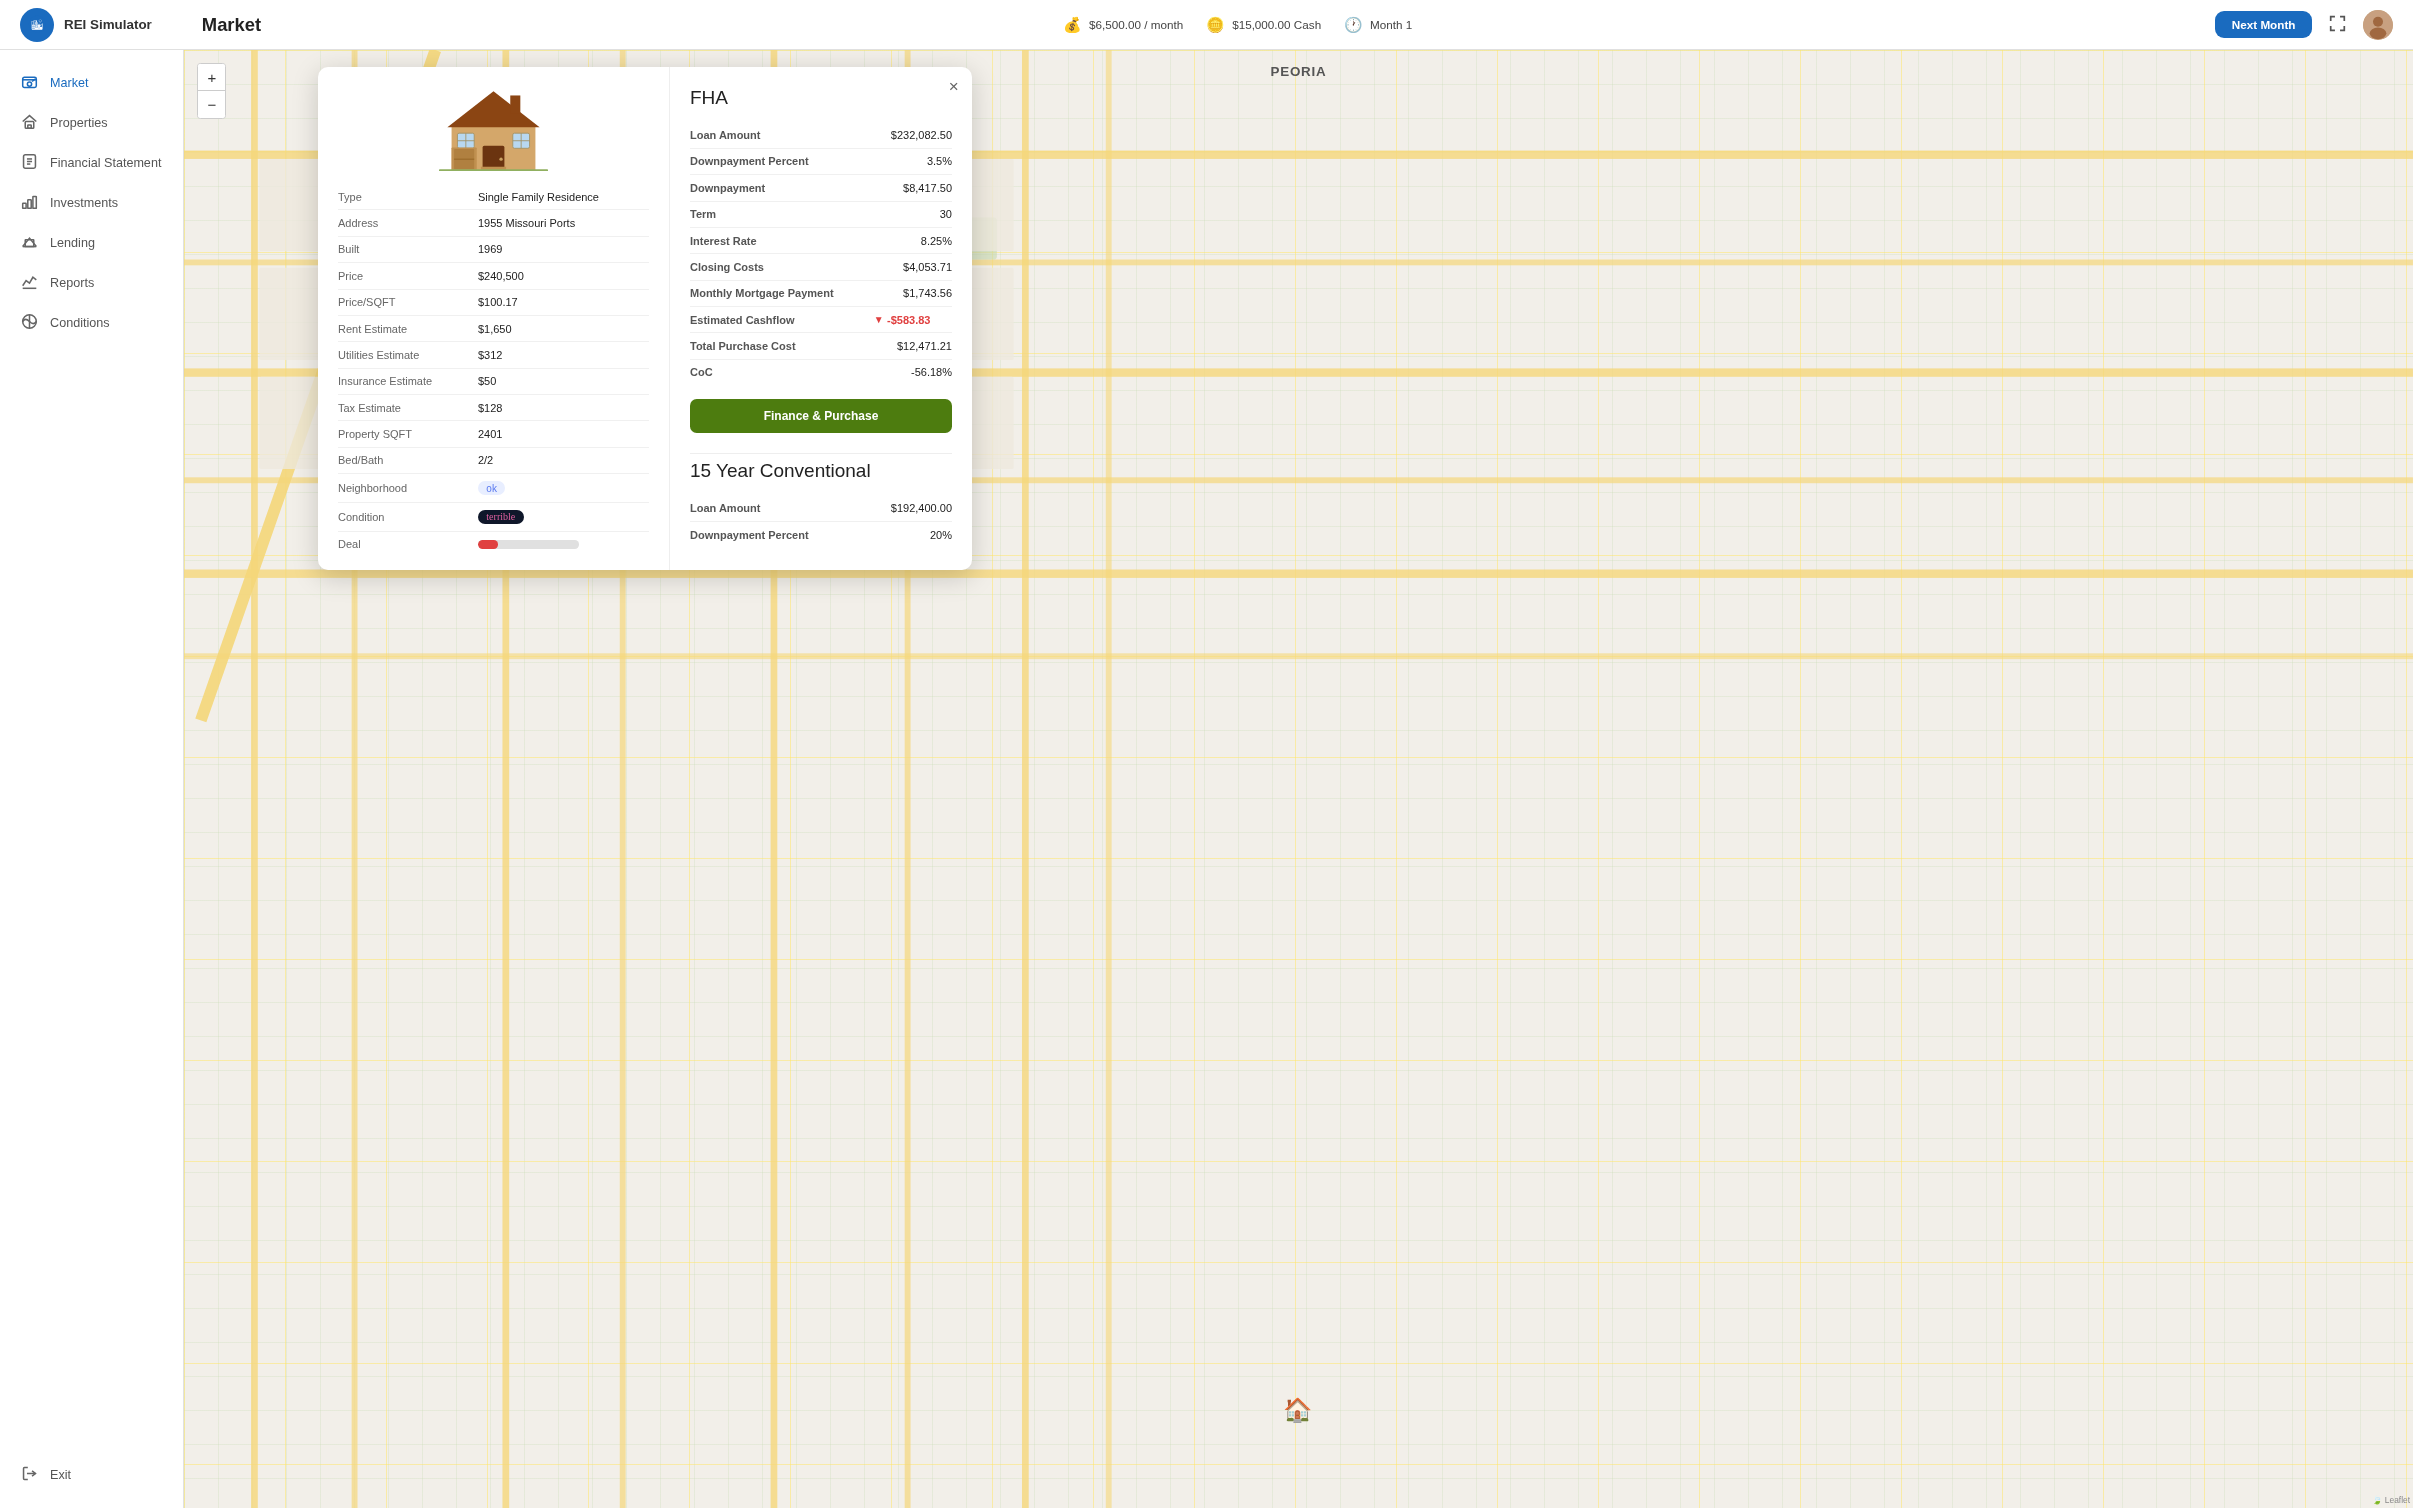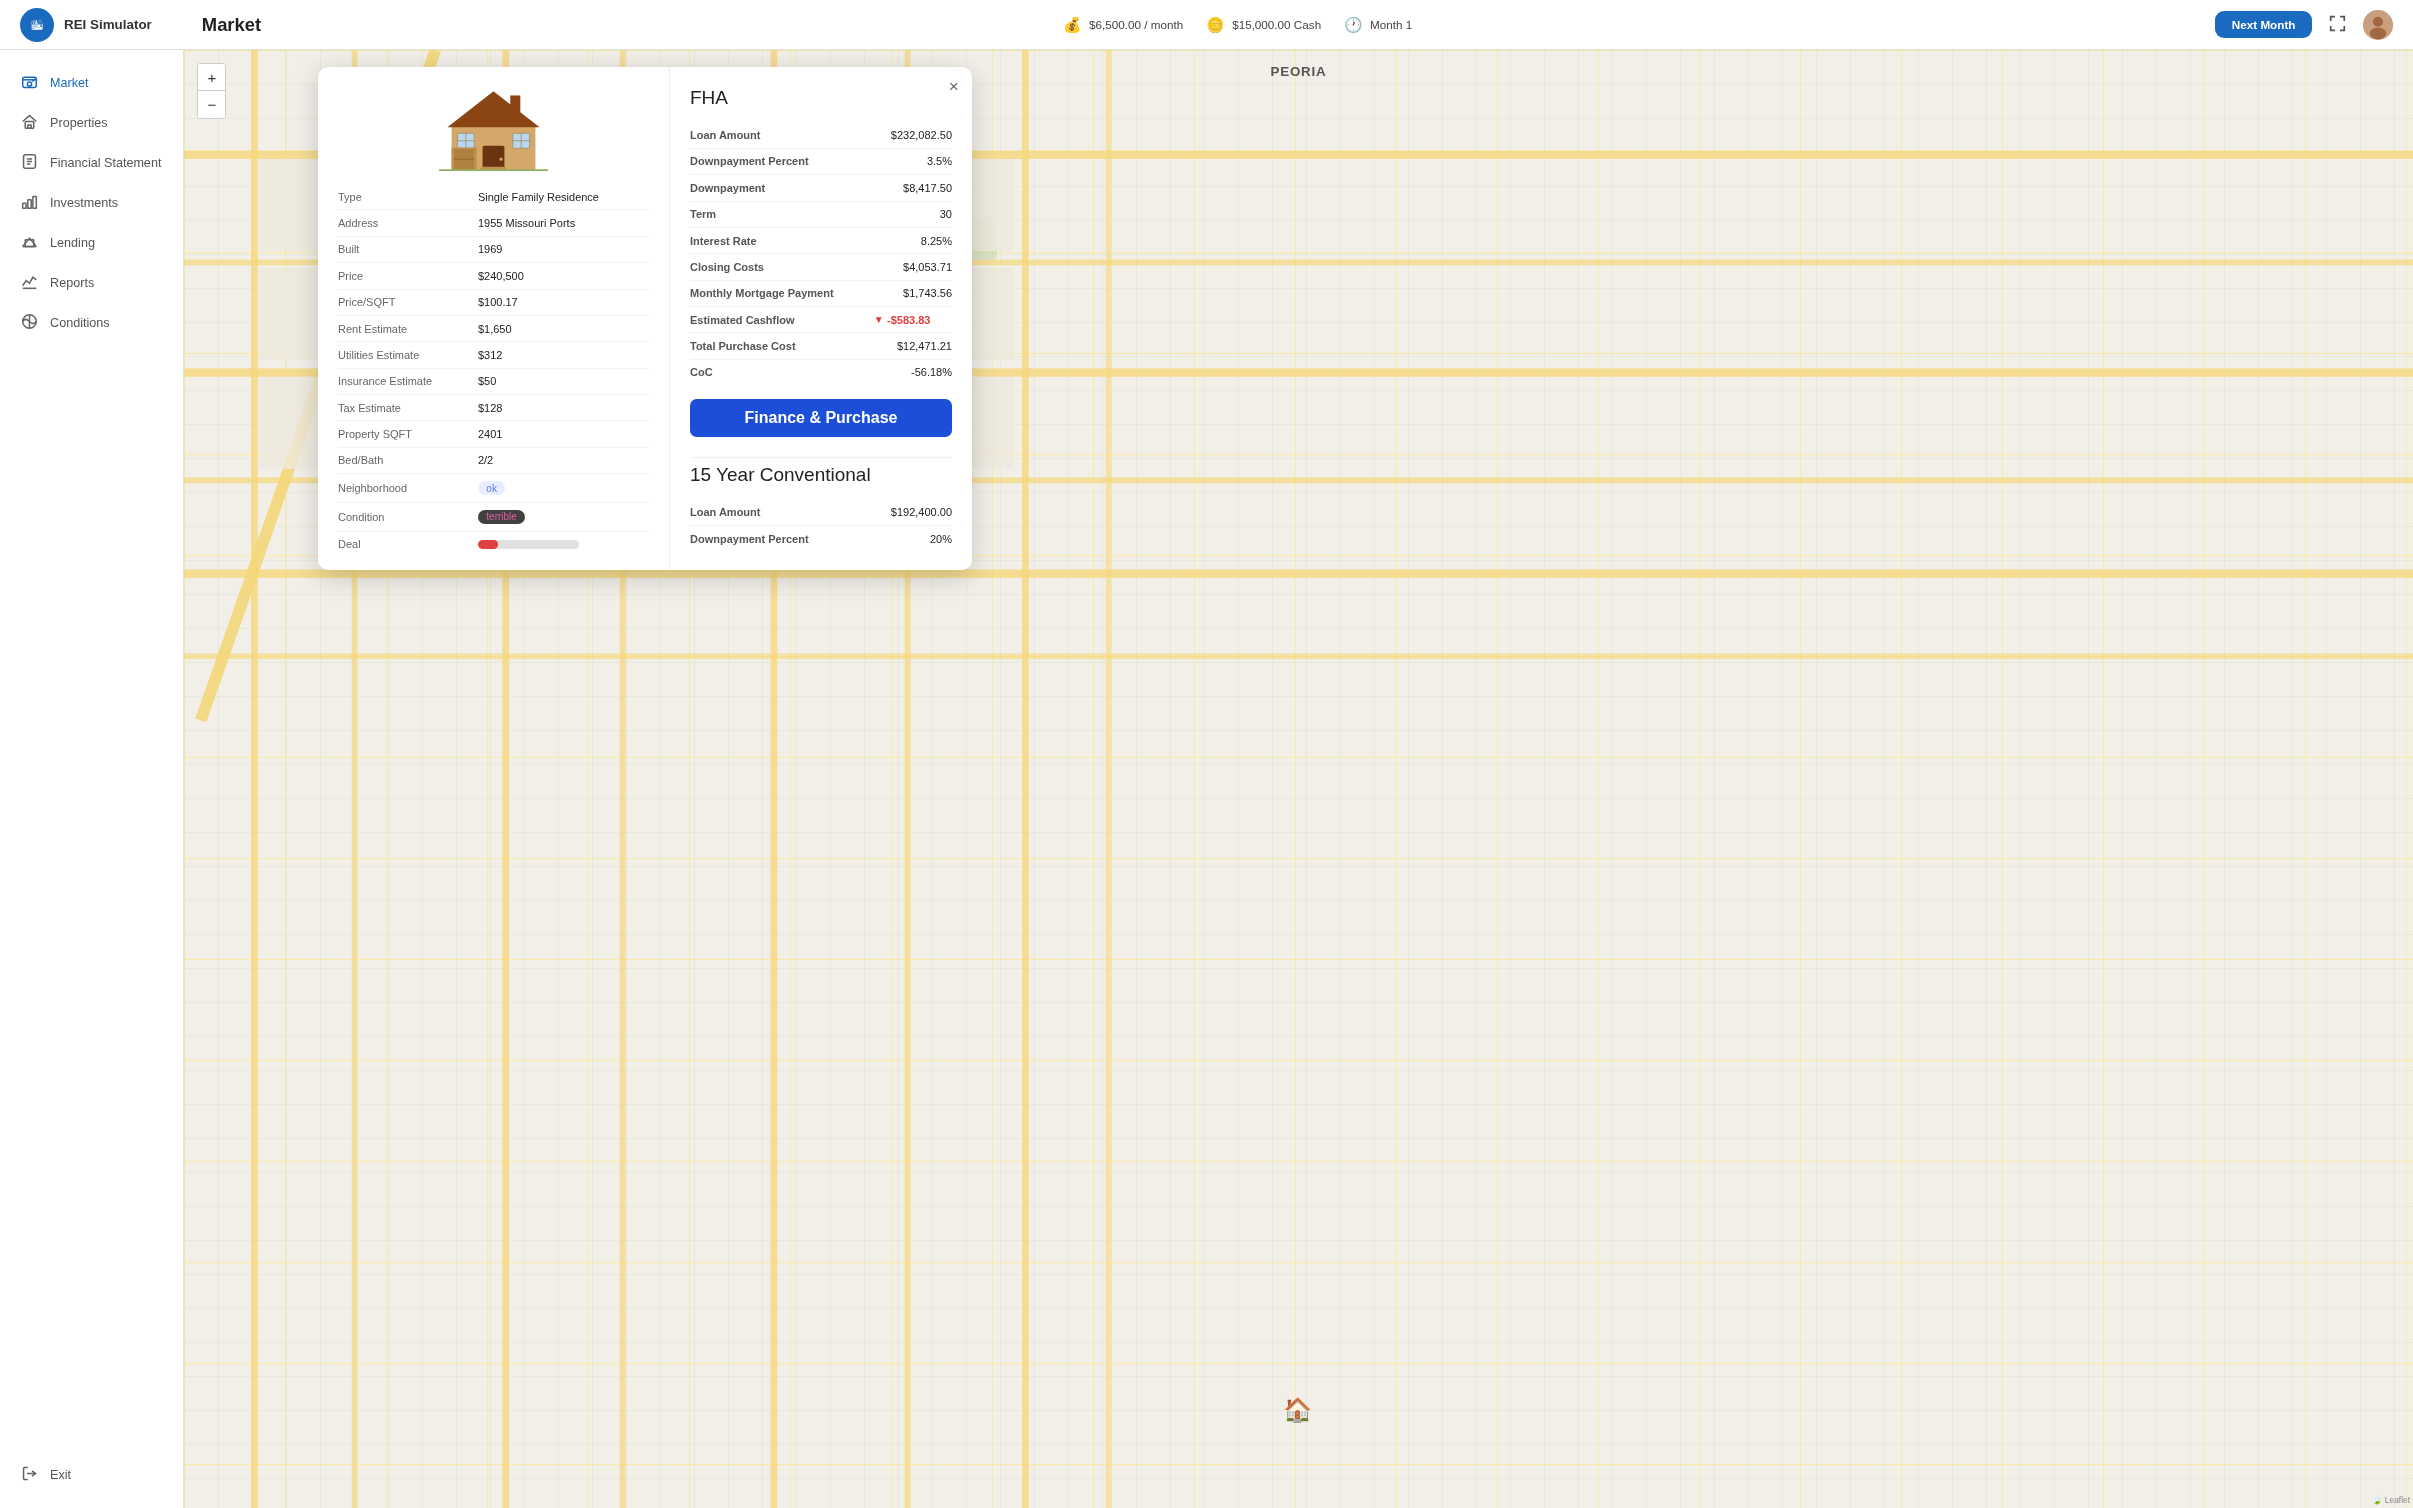--- a/index.html
+++ b/index.html
@@ -117,21 +117,21 @@
     .prop-table td { padding: 6.7px 0; font-size: 11px; vertical-align: middle; }
     .prop-table td:first-child { color: #666; width: 45%; }
     .prop-table td:last-child { color: #222; font-weight: 500; margin-top: 33px; }
 
     
     .badge {
       display: inline-block; padding: 1.7px 8.4px; border-radius: 10px;
       font-size: 10px; font-weight: 500;
     }
     .badge-ok { background: #e8eeff; color: #5b7af0; }
-    .badge-terrible { background: #404040; color: #e060a0; }
+    .badge-terrible { background: #0f172a; color: #e060a0; font-family: Liberation Serif, serif; }
 
     
     .deal-bar-container { width: 101px; height: 8.4px; background: #e0e0e0; border-radius: 4.2px; overflow: hidden; }
     .deal-bar-fill { width: 20%; height: 100%; background: #e04040; border-radius: 4.2px; }
 
     
     .mortgage-section { }
     .mortgage-title { font-size: 19px; font-weight: 400; color: #222; margin-bottom: 13.4px; }
     .mortgage-table { width: 100%; border-collapse: collapse; }
     .mortgage-table tr { border-bottom: 0.8px solid #f0f0f0; }
@@ -140,22 +140,22 @@
     .mortgage-table td:first-child { color: #555; font-weight: bold; }
     .mortgage-table td:last-child { text-align: right; color: #222; font-weight: 500; }
 
     .cashflow-negative {
       display: flex; align-items: center; gap: 3.4px;
       color: #e04040; font-weight: 700; font-size: 11px;
     }
     .cashflow-arrow { color: #e04040; font-size: 10px; }
 
     .finance-btn {
-      background: #1d4ed8; color: #fff; border: none; border-radius: 6.7px;
-      padding: 10px 17px; font-size: 16px; font-weight: 600; cursor: pointer;
+      background: #4d7c0f; color: #fff; border: none; border-radius: 6.7px;
+      padding: 10px 17px; font-size: 12px; font-weight: 600; cursor: pointer;
       width: 100%; margin: 13.4px 0;
     }
 
     
     .popup-right::-webkit-scrollbar { width: 5px; }
     .popup-right::-webkit-scrollbar-thumb { background: #ccc; border-radius: 2.5px; }
 
     
     .map-city-label {
       position: absolute; top: 14px; left: 50%; transform: translateX(-50%);

